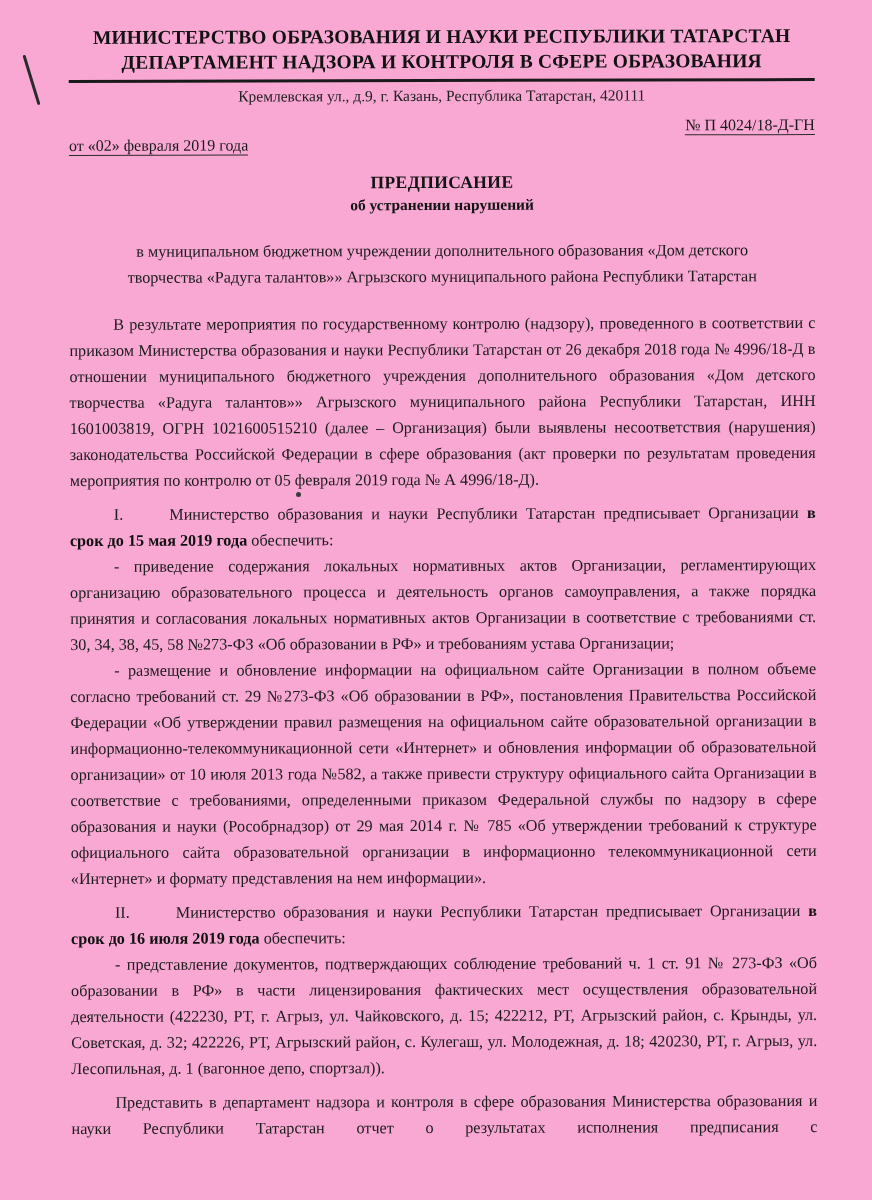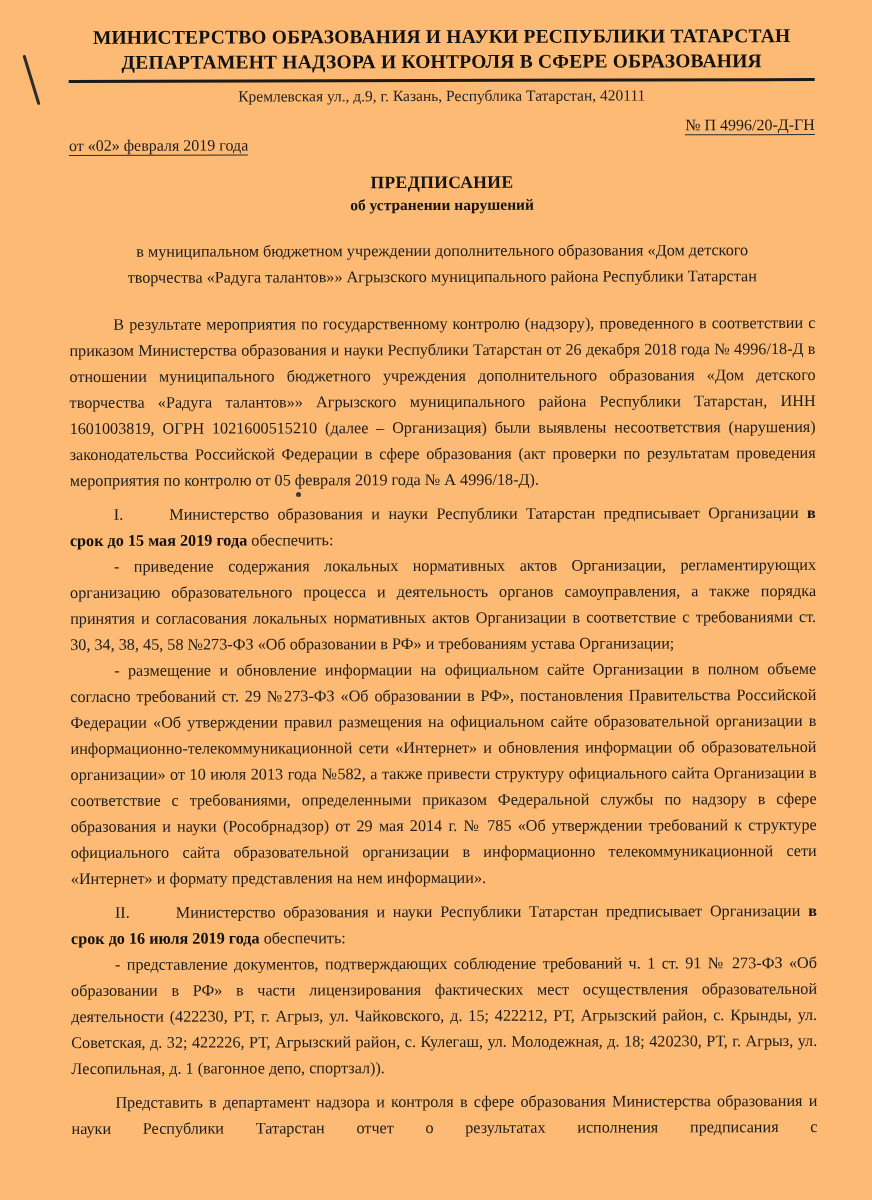--- a/index.html
+++ b/index.html
@@ -1,19 +1,19 @@
 <!DOCTYPE html>
 <html><head>
 <meta charset="utf-8">
 <style>
   * { box-sizing: border-box; }
   html, body { margin: 0; padding: 0; background: #cfcfcf; }
   .page {
     width: 872px; height: 1200px; margin: 0 auto;
-    background: #fdba74;
+    background: #f9a8d4;
     position: relative; overflow: hidden;
     font-family: "Liberation Serif", "DejaVu Serif", serif;
     color: #1b1b1b;
   }
   .content {
     position: relative;
     padding: 24px 56px 0 70px;
     transform: rotate(-0.15deg);
   }
   
@@ -70,21 +70,21 @@
   <div class="content">
 
     <div class="letterhead">
       <div class="org-line">МИНИСТЕРСТВО ОБРАЗОВАНИЯ И НАУКИ РЕСПУБЛИКИ ТАТАРСТАН</div>
       <div class="org-line">ДЕПАРТАМЕНТ НАДЗОРА И КОНТРОЛЯ В СФЕРЕ ОБРАЗОВАНИЯ</div>
       <div class="rule"></div>
       <div class="address">Кремлевская ул., д.9, г. Казань, Республика Татарстан, 420111</div>
     </div>
 
     <div class="meta">
-      <div class="num-row"><span class="u">№ П 4996/20-Д-ГН</span></div>
+      <div class="num-row"><span class="u">№ П 4024/18-Д-ГН</span></div>
       <div class="date-row"><span class="u">от «02» февраля 2019 года</span></div>
     </div>
 
     <div class="title-block">
       <div class="doc-title">ПРЕДПИСАНИЕ</div>
       <div class="doc-subtitle">об устранении нарушений</div>
     </div>
 
     <p class="recipient">в муниципальном бюджетном учреждении дополнительного образования «Дом детского творчества «Радуга талантов»» Агрызского муниципального района Республики Татарстан</p>
 

